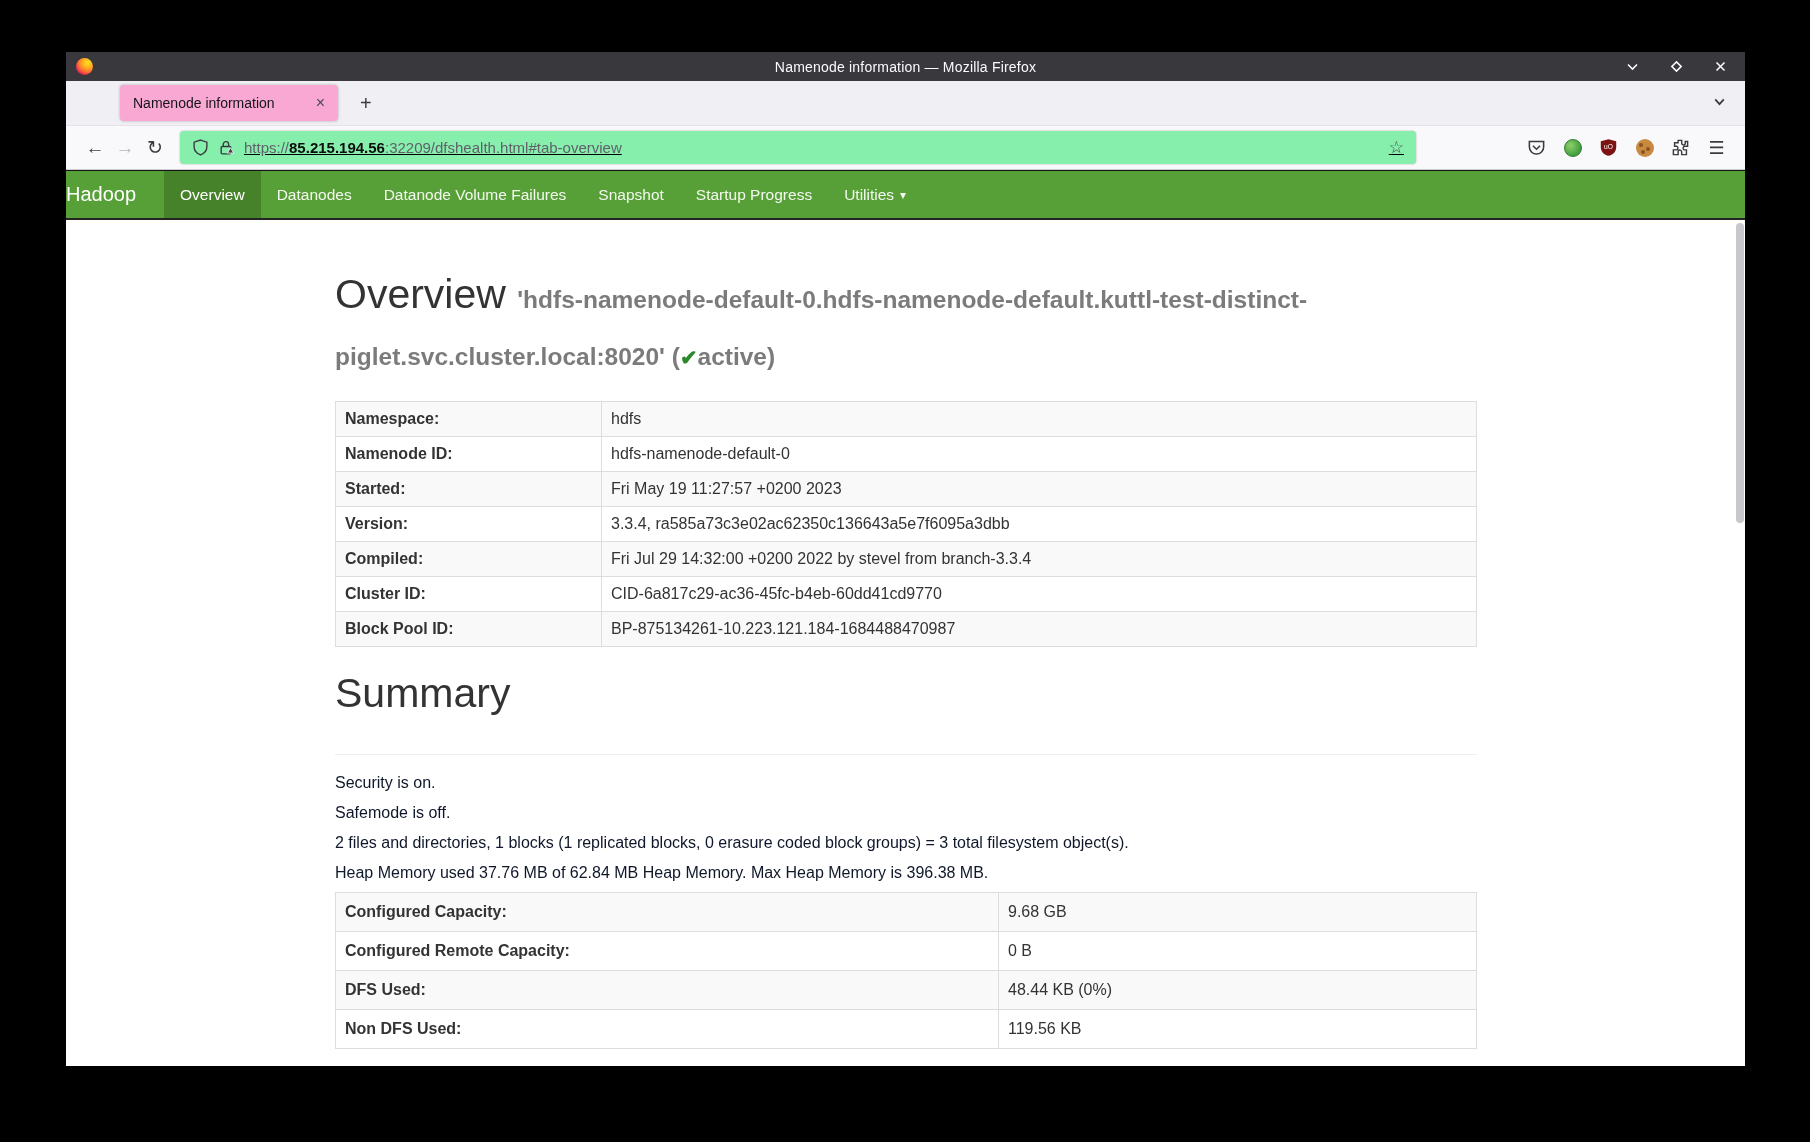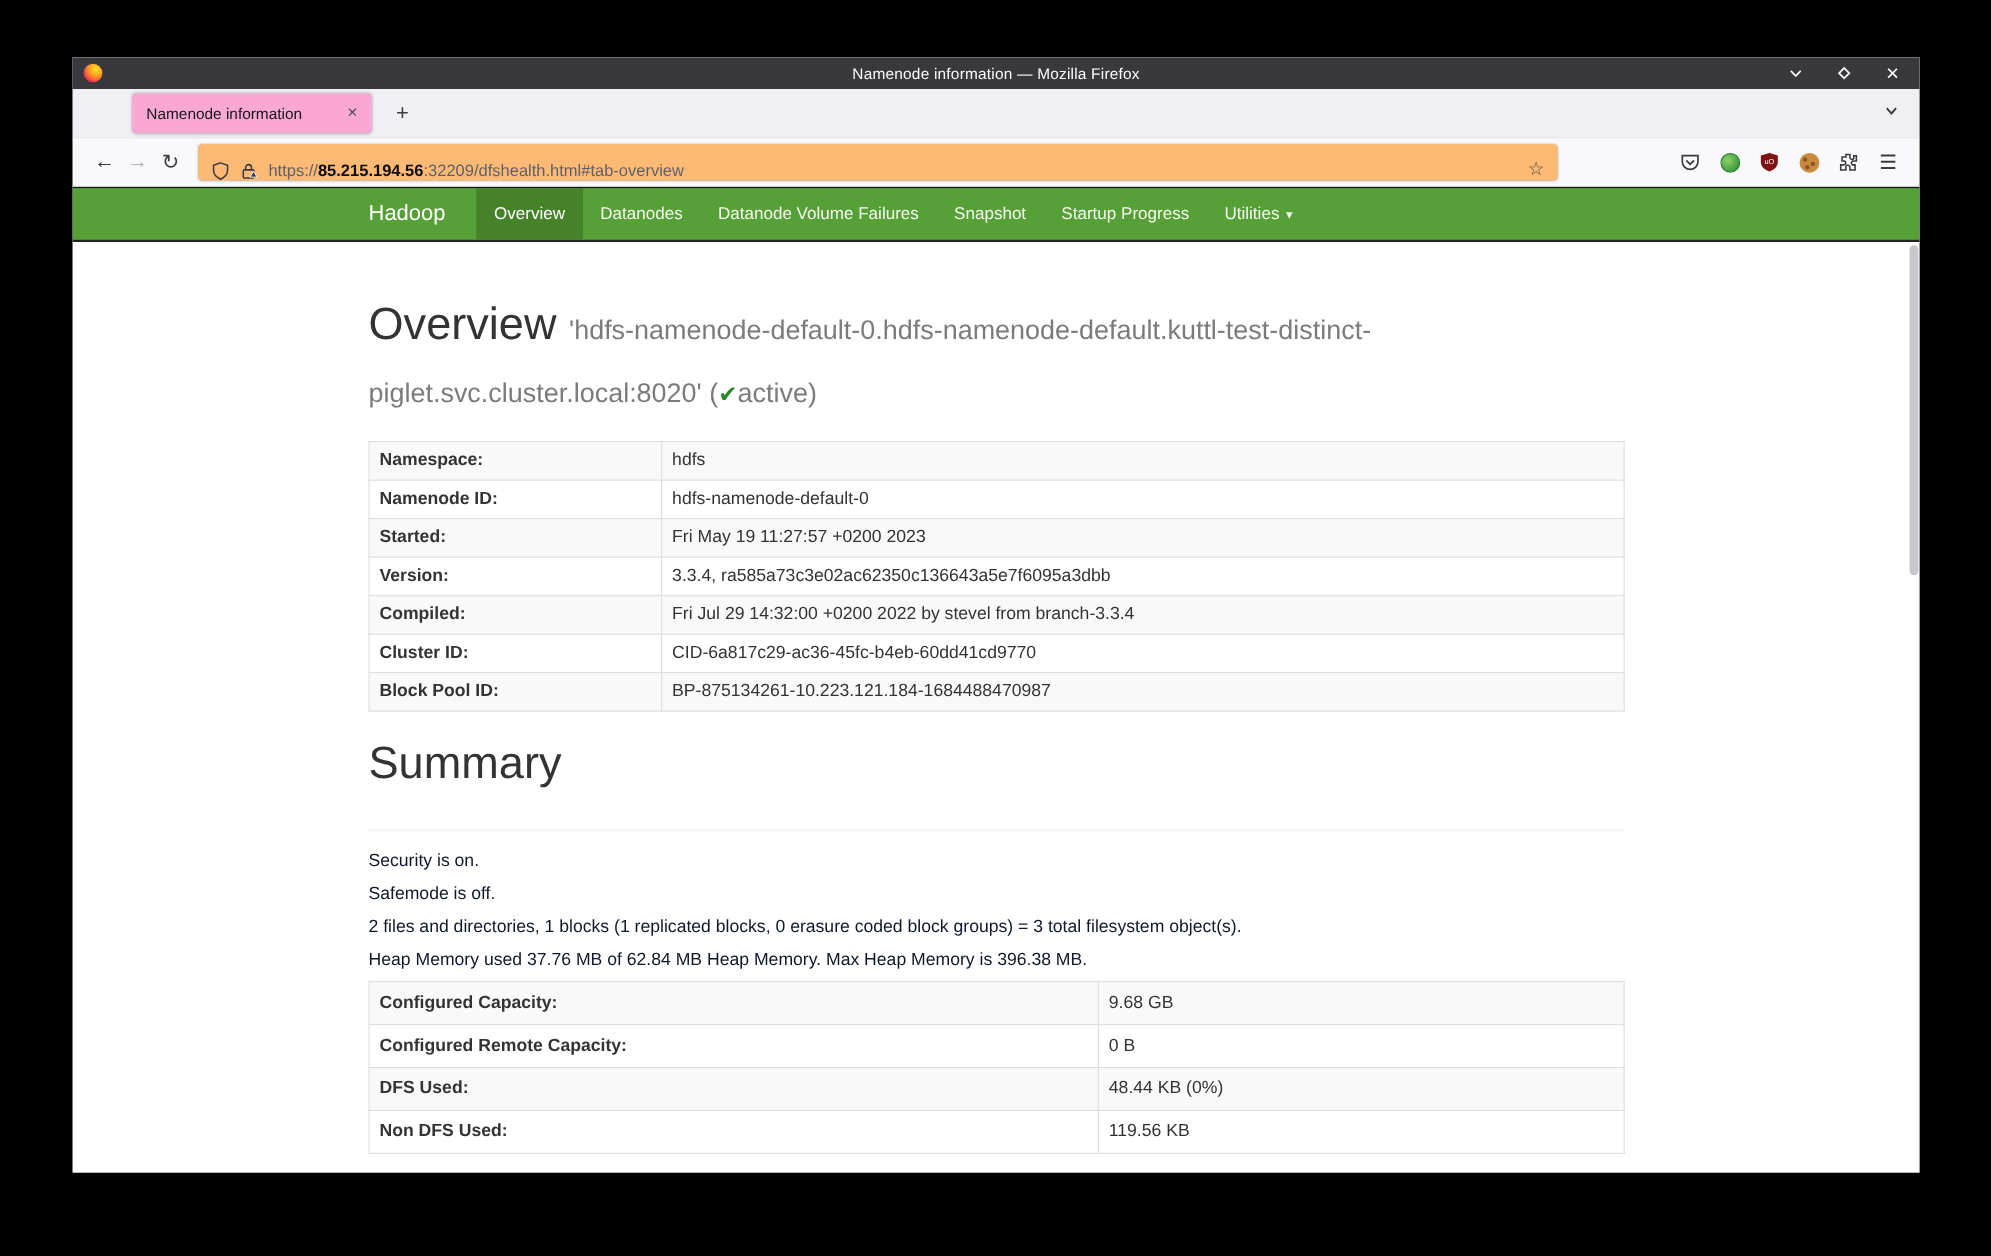--- a/index.html
+++ b/index.html
@@ -31,47 +31,47 @@
     font-size:14px; color:#15141a; }
   .tab-title { flex:1; white-space:nowrap; overflow:hidden; }
   .tab-close { font-size:16px; color:#4a4a4f; padding:0 5px; }
   .newtab { font-size:20px; color:#3a3a40; margin-left:14px; padding:0 8px; }
   .alltabs { margin-left:auto; margin-right:6px; }
   .alltabs svg { stroke:#3a3a40; stroke-width:1.6; fill:none; }
   
   .toolbar { flex:0 0 44px; background:#f9f9fb; border-bottom:1px solid #cfcfd3; display:flex; align-items:center; padding:0 14px; }
   .navbtn { width:30px; height:30px; display:flex; align-items:center; justify-content:center; font-size:19px; color:#3a3a40; }
   .navbtn.disabled { color:#b6b6ba; }
-  .urlbar { flex:1; height:33px; margin:0 110px 0 10px; background:#fdba74; border-radius:4px;
-    box-shadow:0 0 2px rgba(0,0,0,.3); display:flex; align-items:flex-end; padding:0 12px; font-size:15px; }
+  .urlbar { flex:1; height:33px; margin:0 110px 0 10px; background:#86efac; border-radius:4px;
+    box-shadow:0 0 2px rgba(0,0,0,.3); display:flex; align-items:center; padding:0 12px; font-size:15px;text-decoration:underline; }
   .urlbar .icn { display:flex; align-items:center; margin-right:9px; }
   .url-scheme, .url-path { color:#60606b; }
   .url-host { color:#0c0c0d; font-weight:700; }
   .url-star { margin-left:auto; font-size:17px; color:#4a4a4f; }
   .tool-icons { display:flex; align-items:center; gap:15px; padding-right:4px; }
   .tool-icons .ticon { width:21px; height:21px; display:flex; align-items:center; justify-content:center; }
   .ext-green { width:18px; height:18px; border-radius:50%; background:radial-gradient(circle at 35% 35%, #8fd06a, #3f9e3f 70%); border:1px solid #2f7c2f; }
   .ublock { width:18px; height:18px; }
   .cookie { width:18px; height:18px; border-radius:50%; background:#c9893f; position:relative; }
   .cookie i { position:absolute; width:4px; height:4px; border-radius:50%; background:#8a5526; }
   .cookie i:nth-child(1){ left:3px; top:4px; } .cookie i:nth-child(2){ left:10px; top:8px; } .cookie i:nth-child(3){ left:5px; top:11px; }
   .menu-glyph { font-size:18px; color:#3a3a40; }
   
   .hnavbar { flex:0 0 50px; background:#57a037; border-top:1px solid #141417; border-bottom:2px solid #242424;
-    display:flex; align-items:stretch; padding-left:269px; }
+    display:flex; align-items:stretch; }
   .brand { display:flex; align-items:center; color:#fff; font-size:20px; padding-right:28px; }
   .hnav-item { display:flex; align-items:center; color:#f4f9f0; font-size:15.5px; padding:0 16px; white-space:nowrap; }
   .hnav-item.active { background:#46822a; color:#fff; }
   .caret { display:inline-block; margin-left:6px; font-size:12px; }
   
   .content { flex:1; background:#fff; position:relative; overflow:hidden; }
   .scroll-thumb { position:absolute; right:1px; top:3px; width:8px; height:300px; background:#c7c7cc; border-radius:4px; }
   .container { margin-left:269px; width:1142px; padding-top:46px; color:#333; }
   h1 { font-size:41px; font-weight:400; color:#333; margin:0 0 22px 0; line-height:1.38; }
-  h1 .small { font-size:24.5px; color:#7b7b7b; font-weight:400; }
+  h1 .small { font-size:24.5px; color:#7b7b7b; font-weight:700; }
   .check { color:#2d882d; font-size:21px; }
   table.info { width:100%; border-collapse:collapse; font-size:16px; margin-bottom:4px;padding-left:23px; }
   table.info th, table.info td { border:1px solid #ddd; padding:8px 9px; text-align:left; font-weight:normal; }
   table.info th { font-weight:700; }
   table.info tr:nth-child(odd) { background:#f9f9f9; }
   table.info.meta th { width:266px; }
   table.info.cap th { width:663px; }
   table.info.cap th, table.info.cap td { padding:10px 9px; }
   .summary-h1 { margin-top:18px; margin-bottom:32px; }
   hr { border:0; border-top:1px solid #eee; margin:0 0 17px 0; }

